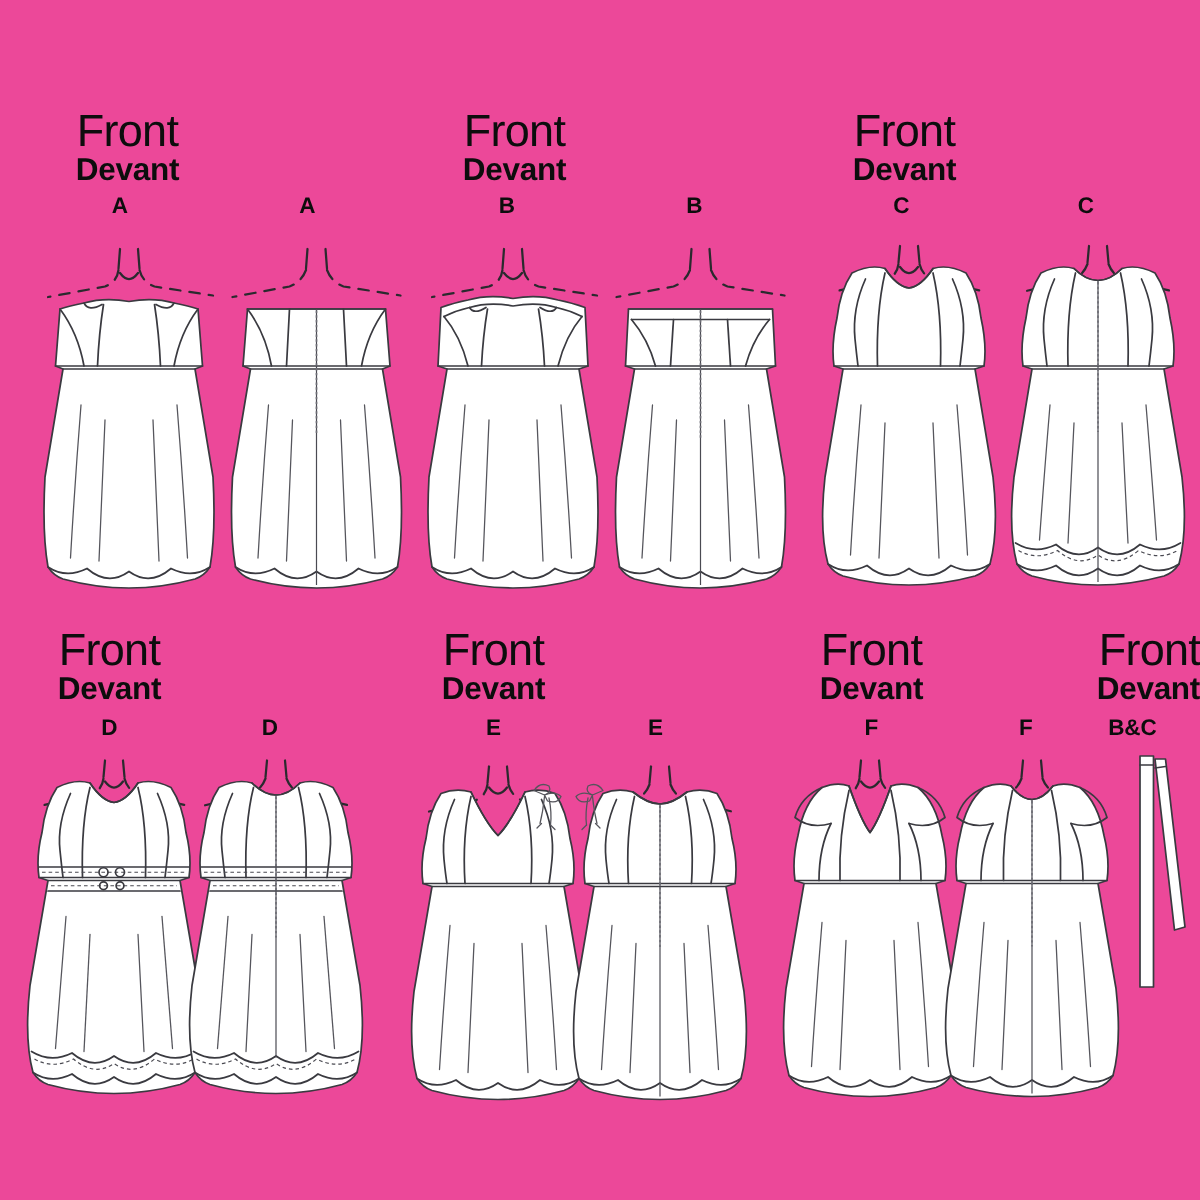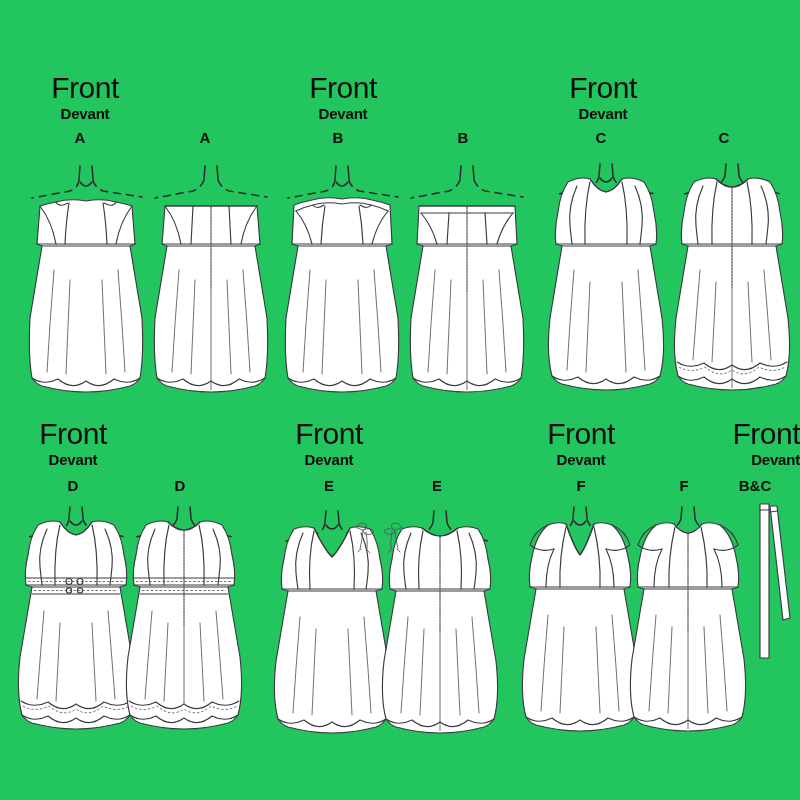--- a/index.html
+++ b/index.html
@@ -15,21 +15,21 @@
     font-family: "Liberation Sans", sans-serif;
     color: #111111;
     position: relative;
   }
   #sheet {
     position: absolute;
     left: 0;
     top: 0;
     width: 800px;
     height: 800px;
-    background: #22c55e;
+    background: #ec4899;
   }
   .row {
     position: absolute;
     left: 0;
     width: 800px;
   }
   #row-1 { top: 0px;   height: 410px; }
   #row-2 { top: 400px; height: 400px; }
 
   .group {
@@ -47,21 +47,21 @@
   .heading .front-word {
     display: block;
     font-size: 30px;
     line-height: 32px;
     font-weight: 400;
     letter-spacing: -0.5px;
     color: #0d0d0d;
   }
   .heading .devant-word {
     display: block;
-    font-size: 15px;
+    font-size: 21px;
     line-height: 19px;
     font-weight: 700;
     letter-spacing: -0.2px;
     color: #0d0d0d;
   }
   .view-letter {
     position: absolute;
     text-align: center;
     font-size: 15px;
     font-weight: 700;

